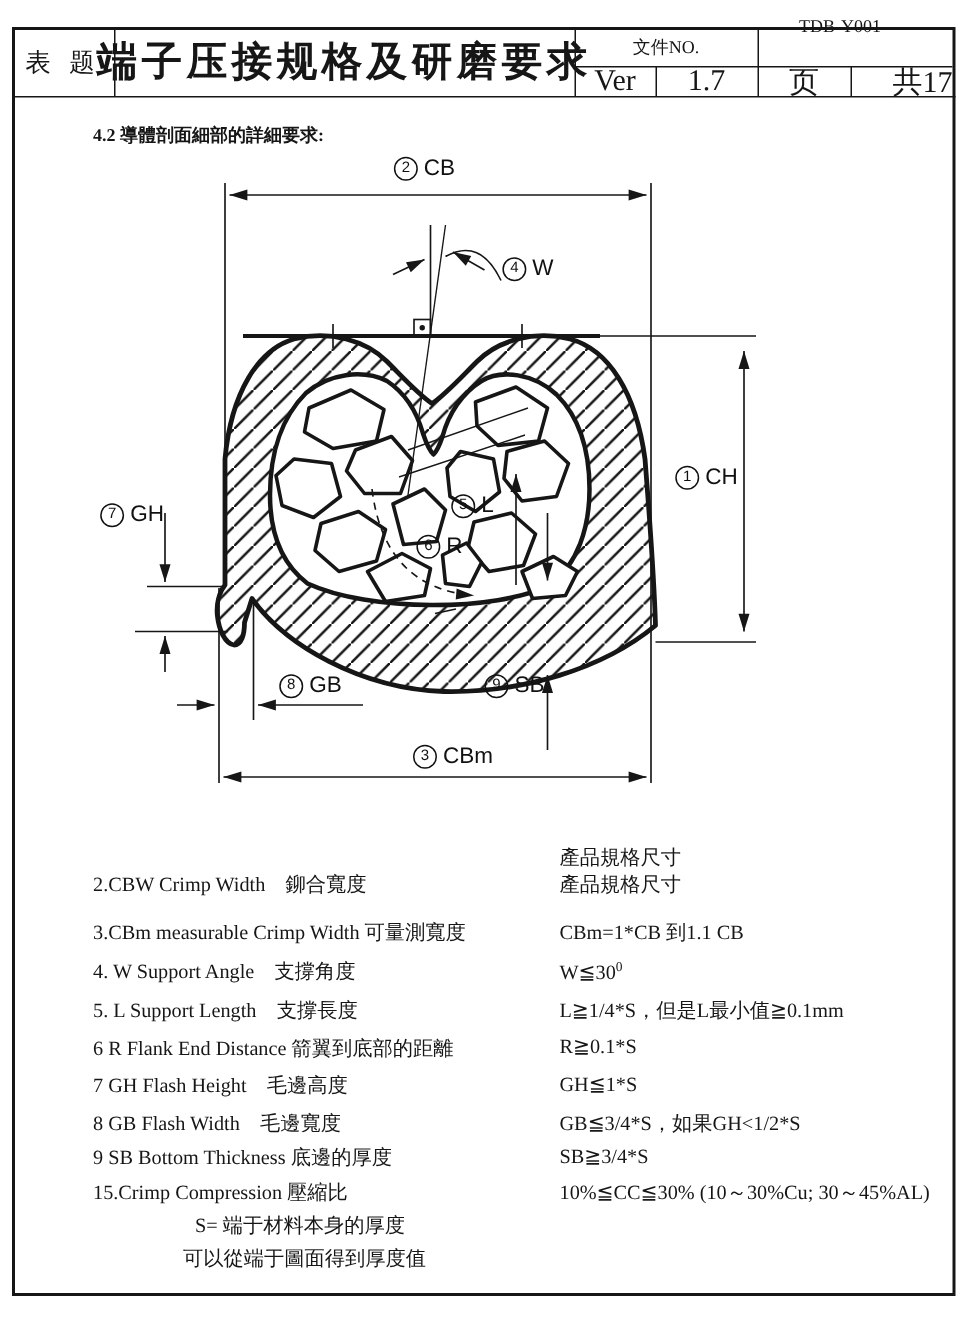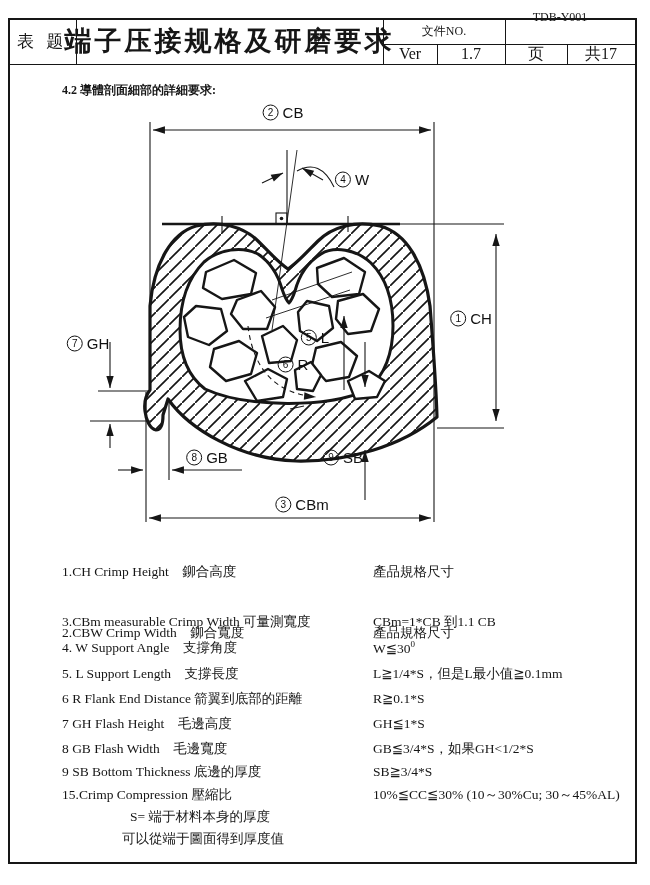--- a/index.html
+++ b/index.html
@@ -6,21 +6,21 @@
   body{width:650px;height:885px;position:relative;overflow:hidden;
        font-family:"Liberation Serif","DejaVu Serif","DejaVu Sans",serif;color:#161616;}
   .abs{position:absolute;box-sizing:border-box;}
   .page-border{left:8px;top:18px;width:629px;height:846px;border:2.5px solid #161616;}
   .hline{border-top:1.5px solid #161616;height:0;}
   .vline{border-left:1.5px solid #161616;width:0;}
   .cell{display:flex;align-items:center;justify-content:center;white-space:nowrap;}
   .hdr-label{font-size:17px;letter-spacing:4px;}
   .hdr-title{font-size:27px;font-weight:bold;letter-spacing:3px;}
   .hdr-mid{font-size:12px;}
-  .hdr-sm{font-size:16px;}
+  .hdr-sm{font-size:20px;}
   .sec-head{font-size:12px;font-weight:bold;}
   .lrow{left:62px;width:575px;height:20px;font-size:13.5px;white-space:nowrap;}
   .lval{position:absolute;left:311px;top:0;white-space:nowrap;}
   .note{font-size:13.5px;white-space:nowrap;}
   sup.supz{font-size:9px;}
   .dlabel{position:absolute;transform:translate(-50%,-50%);white-space:nowrap;
           font-family:"Liberation Sans","DejaVu Sans",sans-serif;font-size:15px;
           display:flex;align-items:center;gap:4px;color:#111;}
   .cnum{display:inline-flex;align-items:center;justify-content:center;
         width:14px;height:14px;border:1.2px solid #111;border-radius:50%;
@@ -165,29 +165,28 @@
 <div class="abs vline" style="left:437px;top:44px;height:20px"></div>
 <div class="abs vline" style="left:567px;top:44px;height:20px"></div>
 
 <div class="abs cell hdr-label" style="left:8px;top:18px;width:68px;height:46px">表 题</div>
 <div class="abs cell hdr-title" style="left:76px;top:18px;width:307px;height:46px">端子压接规格及研磨要求</div>
 <div class="abs cell hdr-mid" style="left:383px;top:18px;width:122px;height:26px">文件NO.</div>
 <div class="abs cell hdr-mid" style="left:505px;top:4px;width:110px;height:26px">TDB-Y001</div>
 <div class="abs cell hdr-sm" style="left:383px;top:44px;width:54px;height:20px">Ver</div>
 <div class="abs cell hdr-sm" style="left:437px;top:44px;width:68px;height:20px">1.7</div>
 <div class="abs cell hdr-sm" style="left:505px;top:44px;width:62px;height:20px">页</div>
-<div class="abs cell hdr-sm" style="left:567px;top:44px;width:68px;height:20px">共17</div>
+<div class="abs cell hdr-sm" style="left:581px;top:44px;width:68px;height:20px">共17</div>
 
 <div class="abs sec-head" style="left:62px;top:82px">4.2 導體剖面細部的詳細要求:</div>
 
 <div class="abs lrow" style="top:563px">
-  <span>1.CH Crimp Height　鉚合高度</span>
   <span class="lval">產品規格尺寸</span>
 </div>
-<div class="abs lrow" style="top:624px">
+<div class="abs lrow" style="top:581px">
   <span>2.CBW Crimp Width　鉚合寬度</span>
   <span class="lval">產品規格尺寸</span>
 </div>
 <div class="abs lrow" style="top:613px">
   <span>3.CBm measurable Crimp Width 可量測寬度</span>
   <span class="lval">CBm=1*CB 到1.1 CB</span>
 </div>
 <div class="abs lrow" style="top:639px">
   <span>4. W Support Angle　支撐角度</span>
   <span class="lval"><span>W≦30</span><sup class="supz">0</sup></span>

